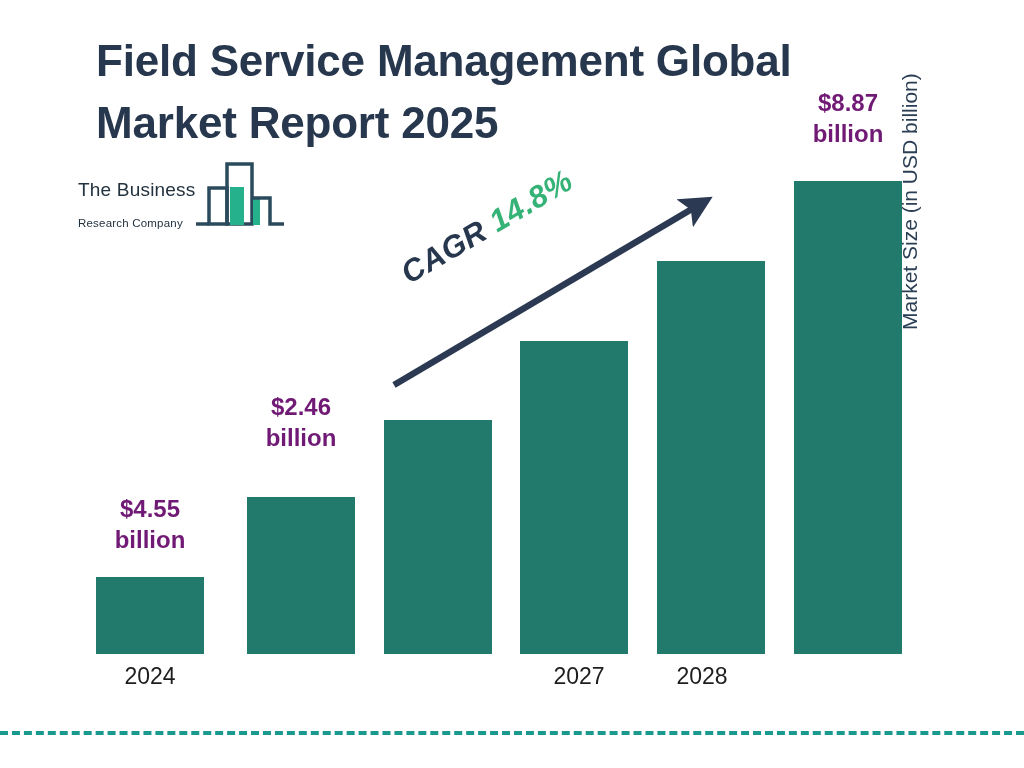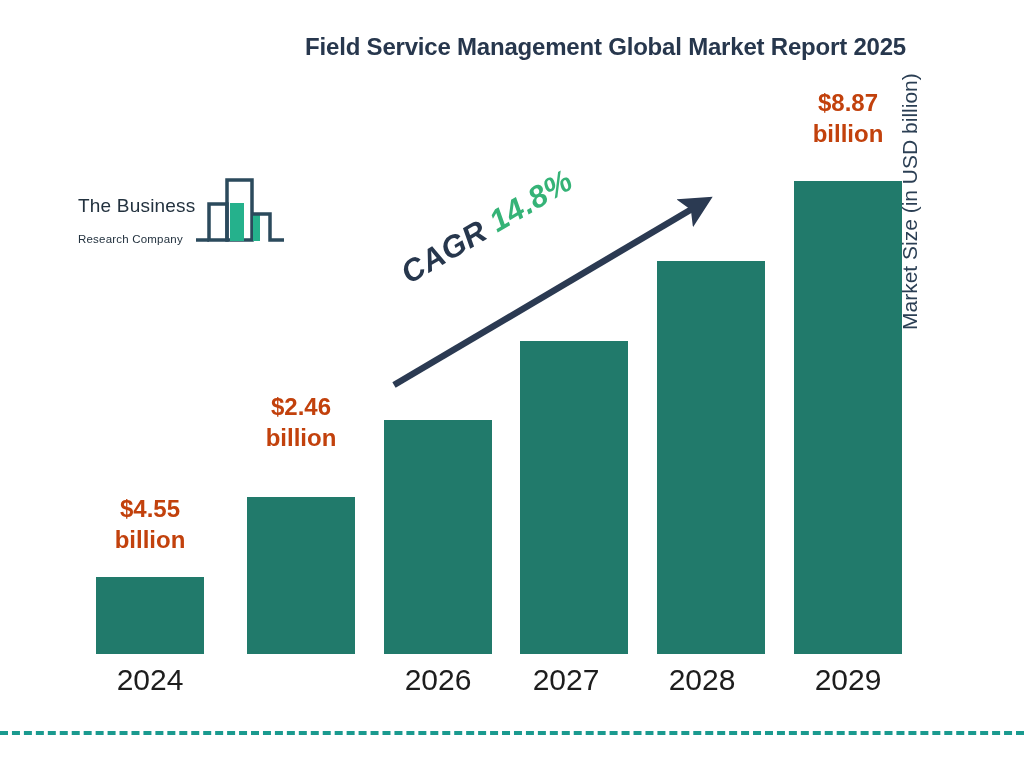--- a/index.html
+++ b/index.html
@@ -19,33 +19,33 @@
     height: 768px;
     background: #ffffff;
   }
 
   
   #chart-title {
     position: absolute;
     left: 96px;
     top: 30px;
     width: 810px;
-    text-align: right;
-    font-size: 24px;
+    text-align: left;
+    font-size: 44px;
     font-weight: bold;
     line-height: 1.42;
     color: #27374d;
     letter-spacing: -0.2px;
   }
 
   
   #logo {
     position: absolute;
     left: 78px;
-    top: 176px;
+    top: 160px;
     width: 205px;
     height: 76px;
   }
   #logo-text {
     position: absolute;
     left: 0px;
     top: 20px;
     width: 128px;
   }
   #logo-line-1 {
@@ -79,28 +79,28 @@
   }
   .bar {
     position: absolute;
     background: #217a6b;
   }
   .bar-label {
     position: absolute;
     text-align: center;
     font-size: 24px;
     font-weight: bold;
-    color: #c2410c;
+    color: #701a75;
     line-height: 1.28;
     width: 140px;
   }
   .x-tick {
     position: absolute;
     text-align: center;
-    font-size: 30px;
+    font-size: 23px;
     color: #1d1d1d;
     width: 140px;
     top: 663px;
   }
 
   
   #cagr-arrow {
     position: absolute;
     left: 0;
     top: 0;
@@ -195,24 +195,22 @@
 
     <div class="bar" style="left:657px; top:261px; width:108px; height:393px;"></div>
 
     <div class="bar" style="left:794px; top:181px; width:108px; height:473px;"></div>
     <div class="bar-label" style="left:778px; top:88px;">
       <div>$8.87</div>
       <div>billion</div>
     </div>
 
     <div class="x-tick" style="left:80px;">2024</div>
-    <div class="x-tick" style="left:368px;">2026</div>
-    <div class="x-tick" style="left:496px;">2027</div>
+    <div class="x-tick" style="left:509px;">2027</div>
     <div class="x-tick" style="left:632px;">2028</div>
-    <div class="x-tick" style="left:778px;">2029</div>
   </div>
 
   <svg id="cagr-arrow" viewBox="0 0 1024 768">
     <defs>
       <marker id="arrowhead" markerWidth="5" markerHeight="5" refX="2.2" refY="2.5" orient="auto">
         <path d="M0,0 L5,2.5 L0,5 L1.1,2.5 Z" fill="#2b3a52"></path>
       </marker>
     </defs>
     <line x1="394" y1="385" x2="697" y2="206" stroke="#2b3a52" stroke-width="6.5" stroke-linecap="butt" marker-end="url(#arrowhead)"></line>
   </svg>

